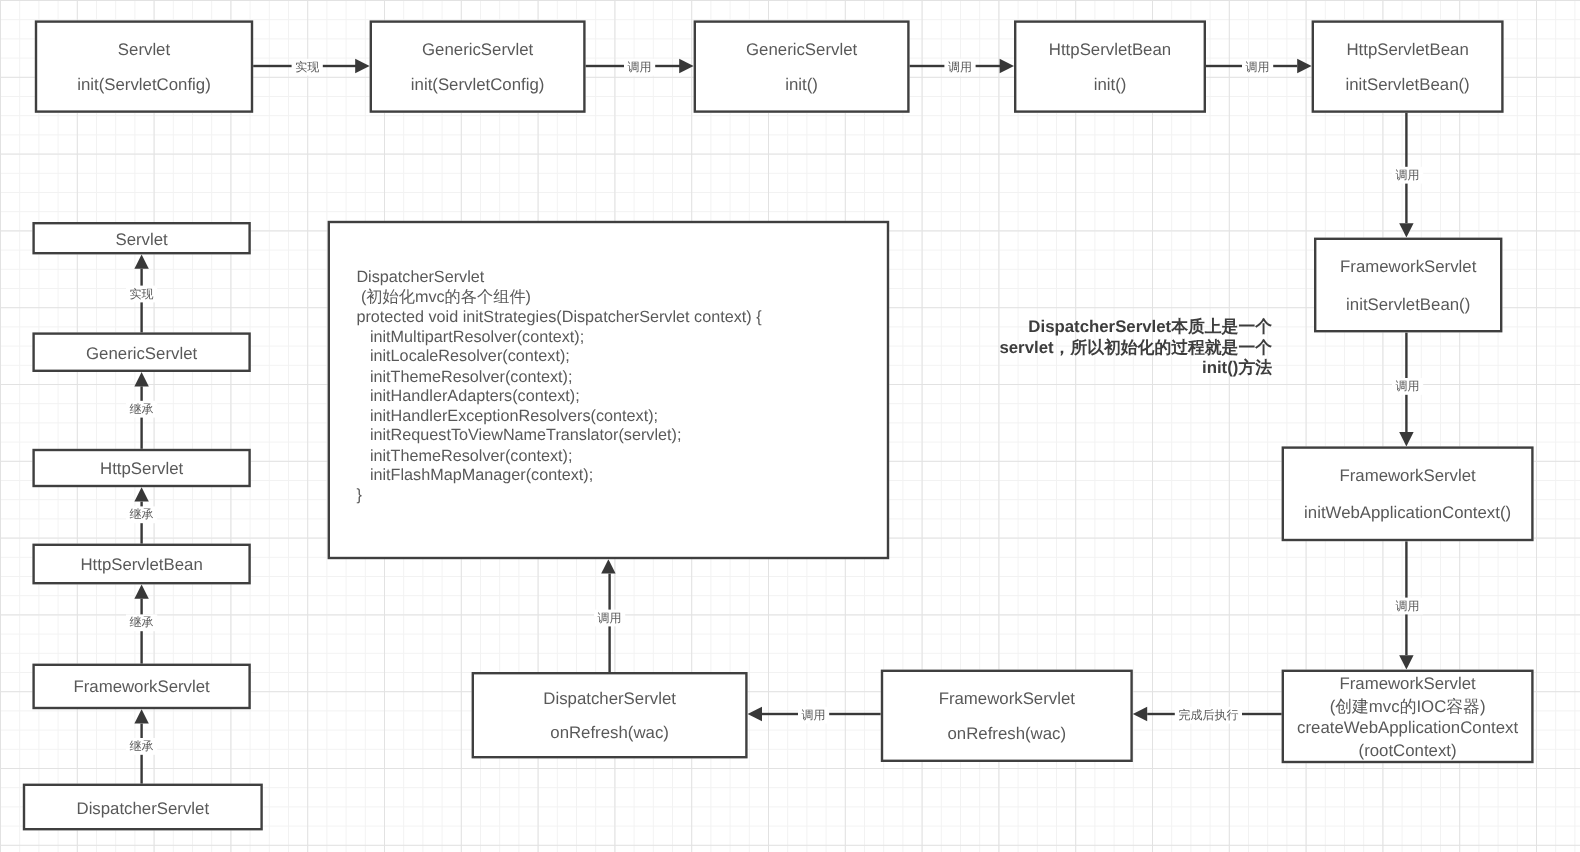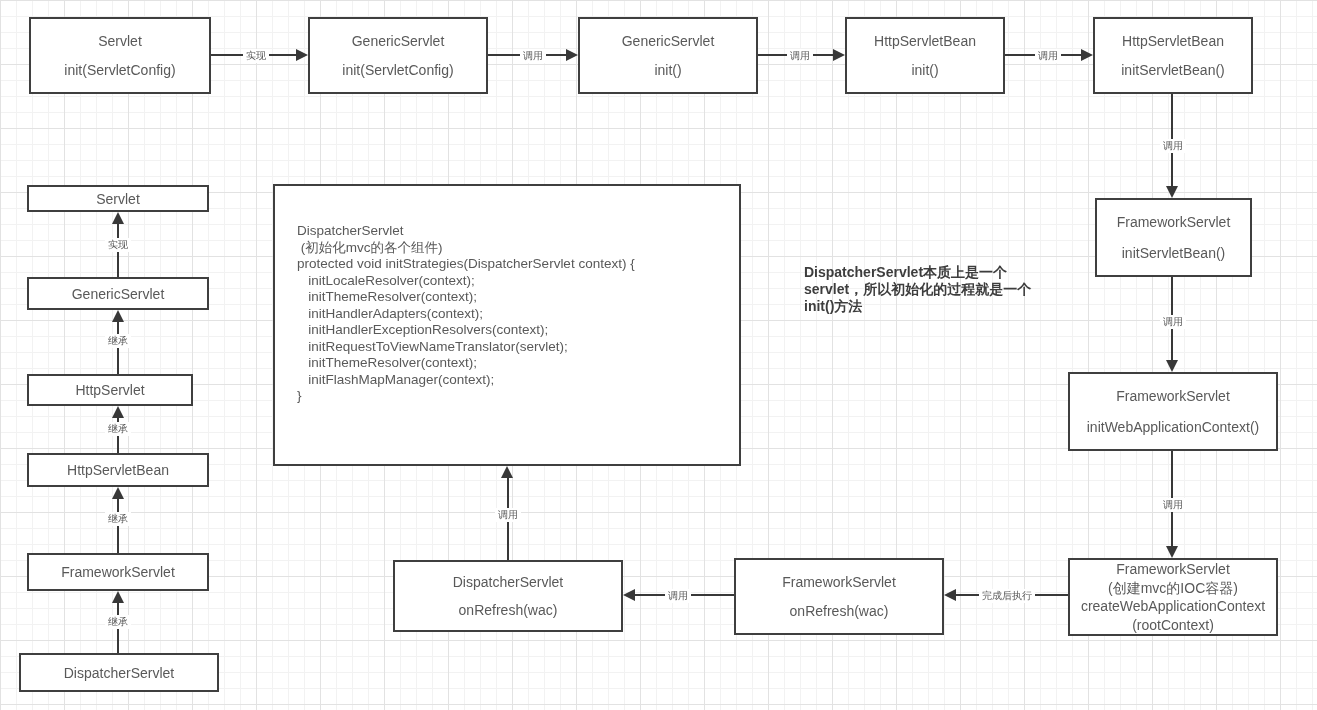--- a/index.html
+++ b/index.html
@@ -32,21 +32,21 @@
   .ah{position:absolute;width:0;height:0;}
   .ah-right{border-top:6px solid transparent;border-bottom:6px solid transparent;border-left:12px solid #383838;}
   .ah-left{border-top:6px solid transparent;border-bottom:6px solid transparent;border-right:12px solid #383838;}
   .ah-down{border-left:6px solid transparent;border-right:6px solid transparent;border-top:12px solid #383838;}
   .ah-up{border-left:6px solid transparent;border-right:6px solid transparent;border-bottom:12px solid #383838;}
   .elabel{
     position:absolute;transform:translate(-50%,-50%);
     background:#fff;padding:0 3px;color:#595959;font-size:10px;white-space:nowrap;
   }
   .note{
-    position:absolute;left:804px;top:264px;width:280px;text-align:left;
+    position:absolute;left:780px;top:264px;width:280px;text-align:right;
     color:#3d3d3d;font-size:14px;font-weight:700;line-height:17px;
   }
 </style>
 </head>
 <body>
 
 <div class="canvas">
 
   <div class="box" style="left:29px;top:17px;width:182px;height:77px;">
     <div class="bline">Servlet</div>
@@ -130,20 +130,21 @@
   </div>
 
   <div class="ah ah-up" style="left:501px;top:466px;"></div>
   <div class="vline" style="left:507px;top:478px;height:82px;"></div>
   <span class="elabel" style="left:508px;top:515px;">调用</span>
 
   <div class="codebox" style="left:273px;top:184px;width:468px;height:282px;">
     <div>DispatcherServlet</div>
     <div> (初始化mvc的各个组件)</div>
     <div>protected void initStrategies(DispatcherServlet context) {</div>
+    <div>   initMultipartResolver(context);</div>
     <div>   initLocaleResolver(context);</div>
     <div>   initThemeResolver(context);</div>
     <div>   initHandlerAdapters(context);</div>
     <div>   initHandlerExceptionResolvers(context);</div>
     <div>   initRequestToViewNameTranslator(servlet);</div>
     <div>   initThemeResolver(context);</div>
     <div>   initFlashMapManager(context);</div>
     <div>}</div>
   </div>
 
@@ -152,21 +153,21 @@
     <div>servlet，所以初始化的过程就是一个</div>
     <div>init()方法</div>
   </div>
 
   <div class="box single" style="left:27px;top:185px;width:182px;height:27px;">
     <div class="bline">Servlet</div>
   </div>
   <div class="box single" style="left:27px;top:277px;width:182px;height:33px;">
     <div class="bline">GenericServlet</div>
   </div>
-  <div class="box single" style="left:27px;top:374px;width:166px;height:32px;">
+  <div class="box single" style="left:27px;top:374px;width:182px;height:32px;">
     <div class="bline">HttpServlet</div>
   </div>
   <div class="box single" style="left:27px;top:453px;width:182px;height:34px;">
     <div class="bline">HttpServletBean</div>
   </div>
   <div class="box single" style="left:27px;top:553px;width:182px;height:38px;">
     <div class="bline">FrameworkServlet</div>
   </div>
   <div class="box single" style="left:19px;top:653px;width:200px;height:39px;">
     <div class="bline">DispatcherServlet</div>

